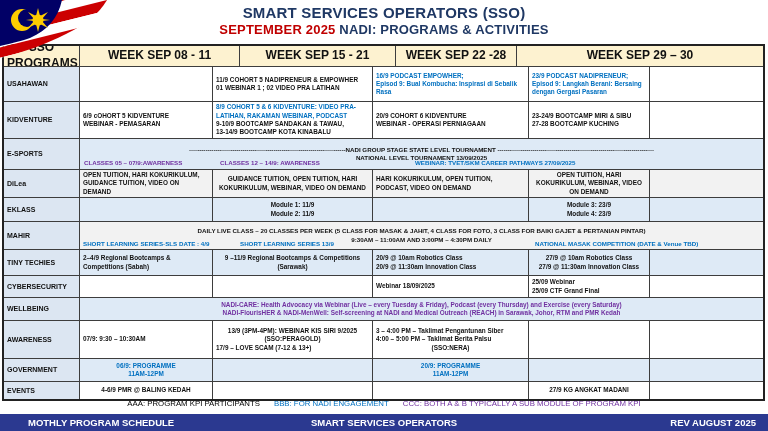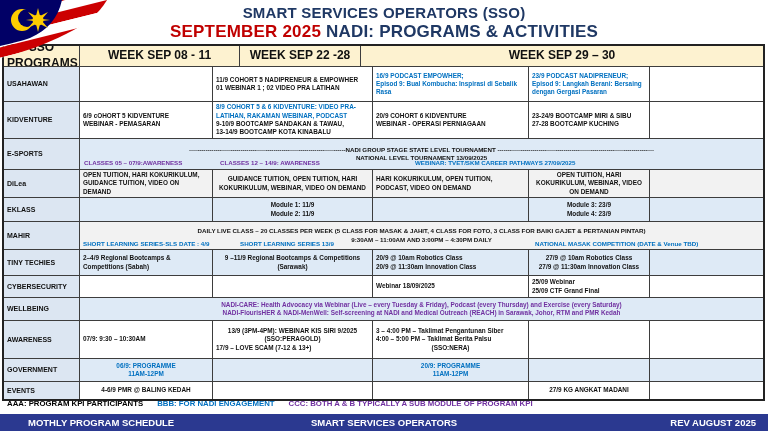--- a/index.html
+++ b/index.html
@@ -5,21 +5,21 @@
   html,body{margin:0;padding:0;background:#e8e8e8;}
   .page{position:relative;width:768px;height:431px;background:#ffffff;overflow:hidden;
         font-family:"Liberation Sans", sans-serif; -webkit-font-smoothing:antialiased;}
 
   
   .hdr{position:absolute;top:0;left:0;width:768px;height:44px;background:#fff;}
   .flag{position:absolute;top:0;left:0;width:108px;height:58px;z-index:2;}
   .title1{position:absolute;top:4px;left:0;width:768px;text-align:center;
           font-size:15px;font-weight:bold;color:var(--c-title_navy);letter-spacing:.2px;}
   .title2{position:absolute;top:22px;left:0;width:768px;text-align:center;
-          font-size:17px;font-weight:bold;color:var(--c-title_navy);letter-spacing:.2px;}
+          font-size:13px;font-weight:bold;color:var(--c-title_navy);letter-spacing:.2px;}
   .title2 .red{color:var(--c-red);}
 
   
   .tbl{position:absolute;top:44px;left:2px;width:763px;border:2px solid #222;
        box-sizing:border-box;background:#fff;}
   .row{display:flex;width:100%;box-sizing:border-box;border-bottom:1.5px solid #3d3d3d;}
   .row:last-child{border-bottom:none;}
   .cell{box-sizing:border-box;border-right:1.5px solid #3d3d3d;overflow:hidden;
         display:flex;flex-direction:column;justify-content:center;
         font-size:6.4px;font-weight:bold;color:#111;line-height:1.3;padding:1px 3px;}
@@ -42,22 +42,22 @@
 
   .r-usahawan{height:35px;} .r-kidventure{height:37px;} .r-esports{height:31px;}
   .r-dilea{height:28px;} .r-eklass{height:24px;} .r-mahir{height:28px;}
   .r-tiny{height:26px;} .r-cyber{height:22px;} .r-well{height:23px;}
   .r-aware{height:38px;} .r-gov{height:23px;} .r-events{height:17px;}
 
   .tourline{white-space:nowrap;text-align:center;font-size:6.2px;}
   .abs{position:absolute;white-space:nowrap;font-size:6.2px;}
 
   
-  .legend{position:absolute;top:399px;left:0;width:768px;font-size:7.8px;
-          font-weight:bold;}
+  .legend{position:absolute;top:399px;left:0;width:768px;text-align:center;font-size:7.8px;
+          font-weight:normal;}
   .legend span{margin:0 7px;}
   .bbar{position:absolute;top:414px;left:0;width:768px;height:17px;background:var(--c-bar_bg);
         color:#fff;font-size:9.5px;font-weight:bold;display:flex;align-items:center;}
   .bbar .l{position:absolute;left:28px;}
   .bbar .c{position:absolute;left:0;width:768px;text-align:center;}
   .bbar .r{position:absolute;right:12px;}
 </style>
 </head>
 <body>
 
@@ -92,20 +92,21 @@
     </svg>
     <div class="title1">SMART SERVICES OPERATORS (SSO)</div>
     <div class="title2"><span class="red">SEPTEMBER 2025</span><span> NADI: PROGRAMS &amp; ACTIVITIES</span></div>
   </div>
 
   <div class="tbl">
 
     <div class="row hrow">
       <div class="cell c0">SSO PROGRAMS</div>
       <div class="cell c2">WEEK SEP 08 - 11</div>
+      <div class="cell c3">WEEK SEP 15 - 21</div>
       <div class="cell c4">WEEK SEP 22 -28</div>
       <div class="cell c5">WEEK SEP 29 – 30</div>
     </div>
 
     <div class="row r-usahawan">
       <div class="cell c0">USAHAWAN</div>
       <div class="cell c1"></div>
       <div class="cell c2">
         <div>11/9 COHORT 5 NADIPRENEUR &amp; EMPOWHER</div>
         <div>01 WEBINAR 1 ; 02 VIDEO PRA LATIHAN</div>

